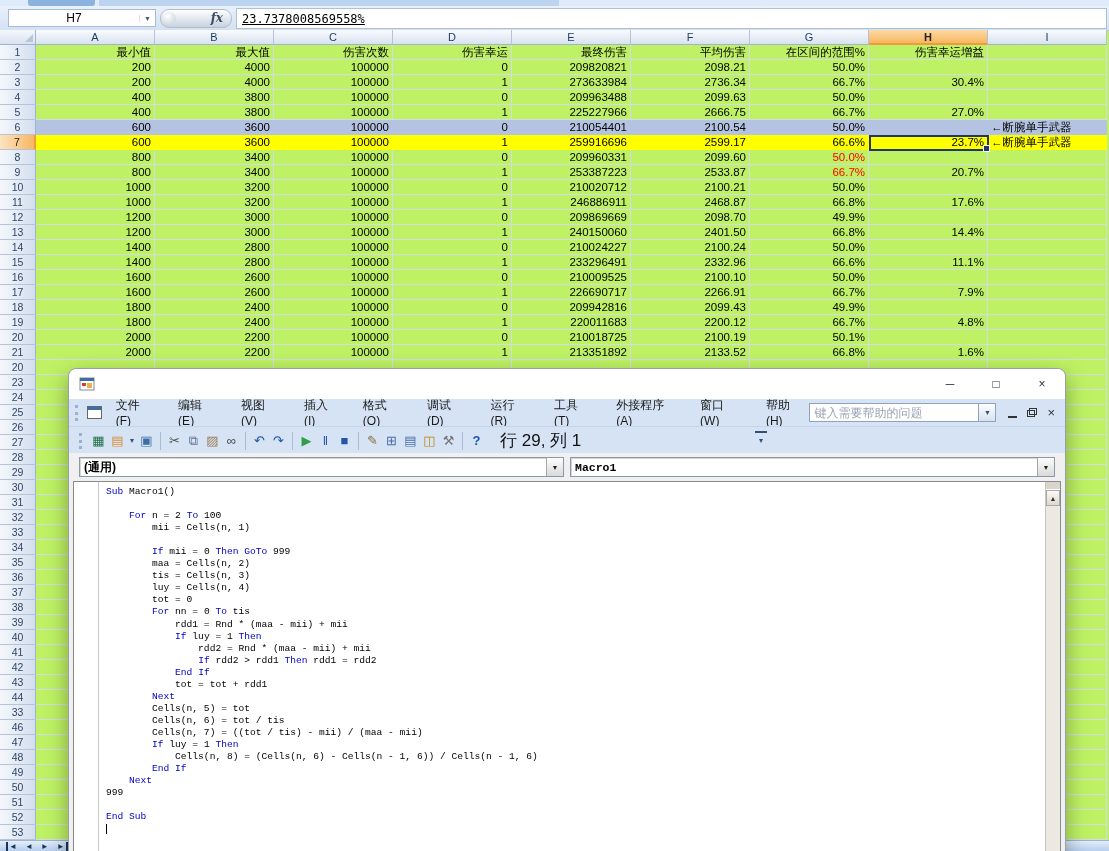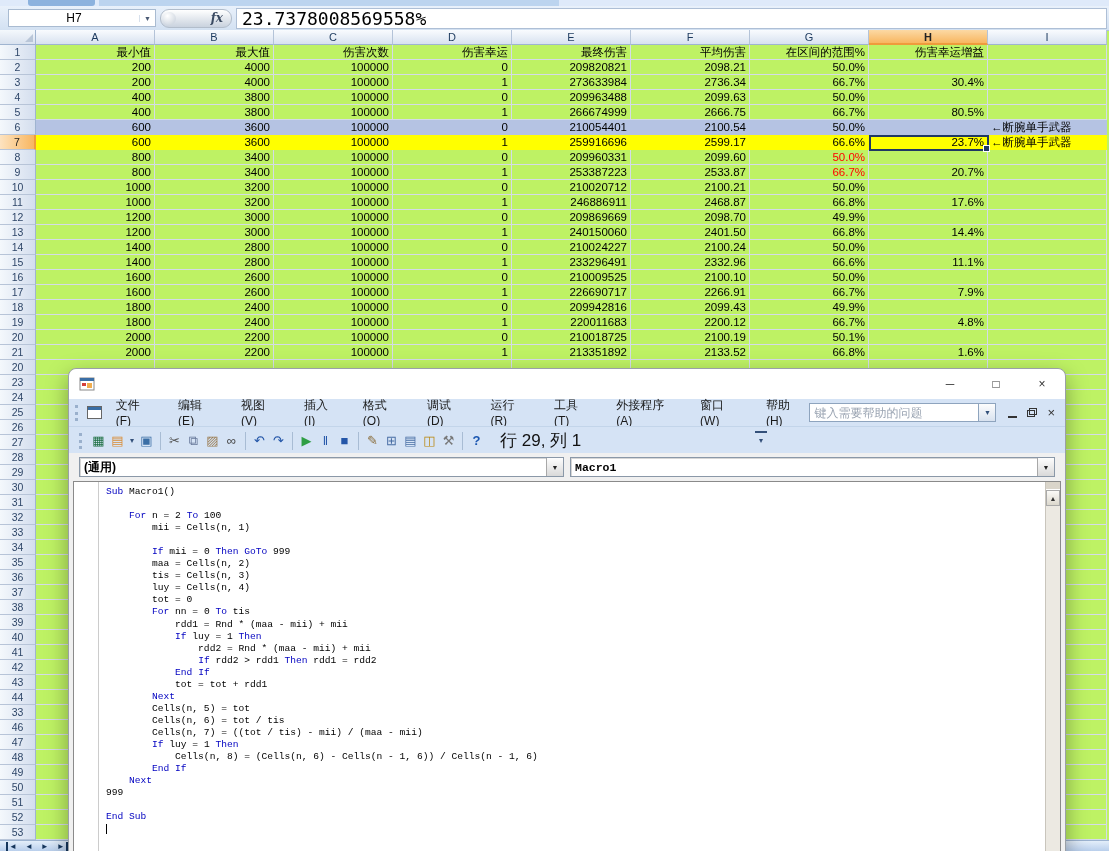--- a/index.html
+++ b/index.html
@@ -19,21 +19,21 @@
   .name-box .nbtxt{flex:1;text-align:center;}
   .name-box .nbdd{width:15px;font-size:7px;color:#4a5a74;text-align:center;border-left:1px solid #d7e0ec;}
   .fx-pill{position:absolute;left:160px;top:3px;width:72px;height:19px;border-radius:9px;
            background:linear-gradient(#ffffff,#c9d2de);border:1px solid #b2bdcb;box-sizing:border-box;}
   .fx-pill .bubble{position:absolute;left:2px;top:2px;width:13px;height:13px;border-radius:50%;
            background:radial-gradient(circle at 35% 30%,#ffffff,#c3ccd8);}
   .fx-pill .fx{position:absolute;right:8px;top:1px;font-family:"DejaVu Serif",serif;font-style:italic;
            font-weight:bold;font-size:12px;color:#3a4a62;}
   .formula-input{position:absolute;left:236px;top:2px;width:871px;height:21px;background:#fff;
            border:1px solid #aebfd6;box-sizing:border-box;display:flex;align-items:center;
-           font-family:"DejaVu Sans Mono",monospace;font-size:18px;padding-left:5px;color:#000;}
+           font-family:"DejaVu Sans Mono",monospace;font-size:12px;padding-left:5px;color:#000;text-decoration:underline;}
 
   
   .col-headers{position:absolute;top:30px;left:0;width:1107px;height:15px;}
   .corner{position:absolute;left:0;top:0;width:36px;height:15px;background:linear-gradient(#f4f8fc,#d9e2ef);
           border-right:1px solid #9fb4d0;border-bottom:1px solid #9fb4d0;box-sizing:border-box;}
   .corner .tri{position:absolute;right:2px;bottom:2px;width:0;height:0;
           border-left:8px solid transparent;border-bottom:8px solid #b9c6d8;}
   .colh{position:absolute;top:0;height:15px;background:linear-gradient(#f9fbfe,#d8e2f0);
         border-right:1px solid #b4c3d8;border-bottom:1px solid #9fb4d0;box-sizing:border-box;
         font-size:11px;color:#1d3a5f;text-align:center;line-height:14px;}
@@ -215,24 +215,24 @@
         <div class="c">50.0%</div>
         <div class="c"></div>
         <div class="c left"></div>
       </div>
       <div class="grow">
         <div class="rh">5</div>
         <div class="c">400</div>
         <div class="c">3800</div>
         <div class="c">100000</div>
         <div class="c">1</div>
-        <div class="c">266674999</div>
+        <div class="c">225227966</div>
         <div class="c">2666.75</div>
         <div class="c">66.7%</div>
-        <div class="c">80.5%</div>
+        <div class="c">27.0%</div>
         <div class="c left"></div>
       </div>
       <div class="grow fill-blue">
         <div class="rh">6</div>
         <div class="c">600</div>
         <div class="c">3600</div>
         <div class="c">100000</div>
         <div class="c">0</div>
         <div class="c">210054401</div>
         <div class="c">2100.54</div>

